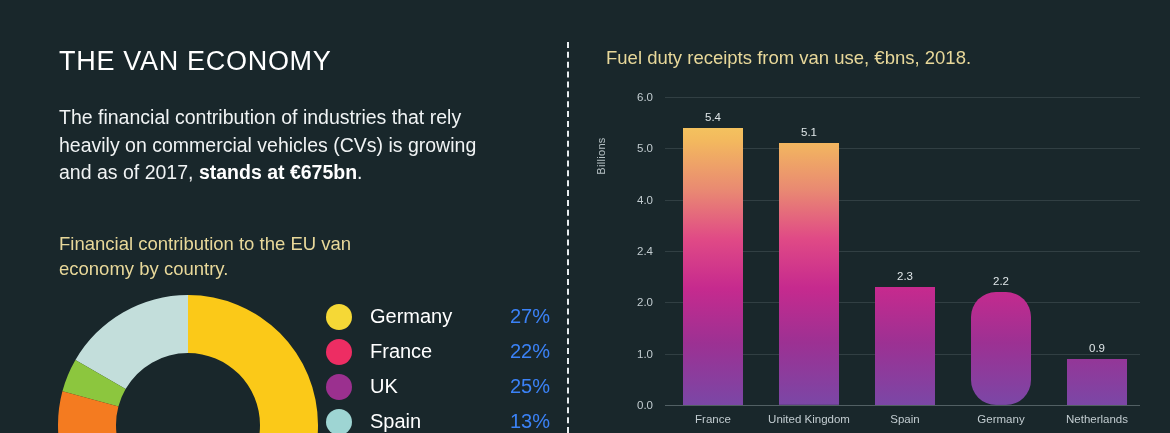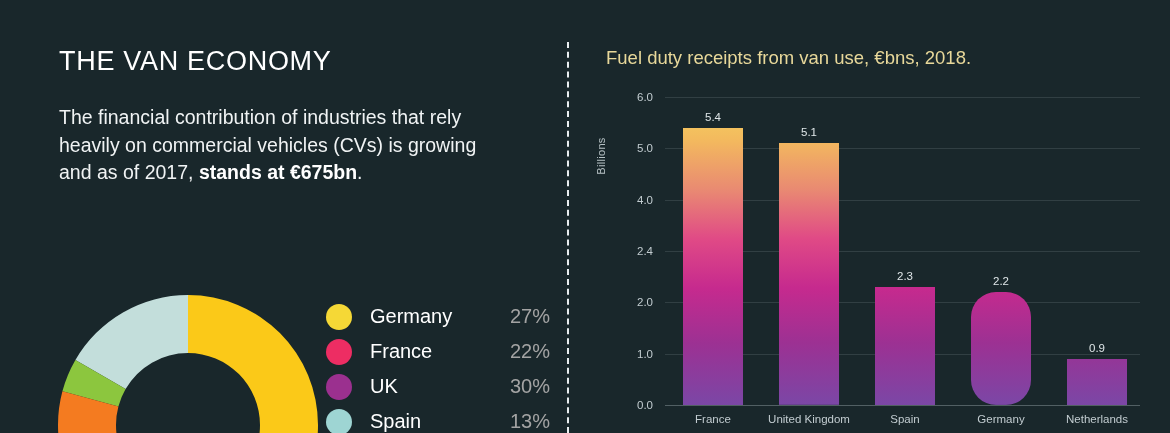--- a/index.html
+++ b/index.html
@@ -80,21 +80,21 @@
   .legend-label {
     margin-left: 18px;
     font-size: 20px;
     color: #ffffff;
     white-space: nowrap;
   }
   .legend-value {
     position: absolute;
     right: 8px;
     font-size: 20px;
-    color: #a3a3a3;
+    color: #3b82f6;
   }
 
   
   #divider {
     position: absolute;
     left: 567px; top: 42px;
     width: 0; height: 391px;
     border-left: 2px dashed #e9eef0;
   }
 
@@ -186,20 +186,21 @@
 <body>
 
 <div id="page">
 
   <div id="left-panel">
 
     <div id="page-title">THE VAN ECONOMY</div>
 
     <div id="intro-paragraph"><span>The financial contribution of industries that rely heavily on commercial vehicles (CVs) is growing and as of 2017, </span><span class="bold">stands at €675bn</span><span>.</span></div>
 
+    <div id="donut-heading">Financial contribution to the EU van economy by country.</div>
 
     <div id="donut-wrap">
       <svg id="donut-svg" width="262" height="138" viewBox="0 0 262 138">
         <g transform="translate(130,130)">
 
           <path fill="#fbc918" d="M 0,-130 A 130,130 0 0 1 130,0 L 72,0 A 72,72 0 0 0 0,-72 Z"></path>
 
           <path fill="#c3dedb" d="M 0,-130 A 130,130 0 0 0 -112.6,-65 L -62.4,-36 A 72,72 0 0 1 0,-72 Z"></path>
 
           <path fill="#8cc63e" d="M -112.6,-65 A 130,130 0 0 0 -125.6,-33.7 L -69.6,-18.6 A 72,72 0 0 1 -62.4,-36 Z"></path>
@@ -222,21 +223,21 @@
 
       <div class="legend-row">
         <span class="legend-swatch" style="background:#ed2d63;"></span>
         <span class="legend-label">France</span>
         <span class="legend-value">22%</span>
       </div>
 
       <div class="legend-row">
         <span class="legend-swatch" style="background:#9b308f;"></span>
         <span class="legend-label">UK</span>
-        <span class="legend-value">30%</span>
+        <span class="legend-value">25%</span>
       </div>
 
       <div class="legend-row">
         <span class="legend-swatch" style="background:#9ed5d3;"></span>
         <span class="legend-label">Spain</span>
         <span class="legend-value">13%</span>
       </div>
 
     </div>
   </div>

